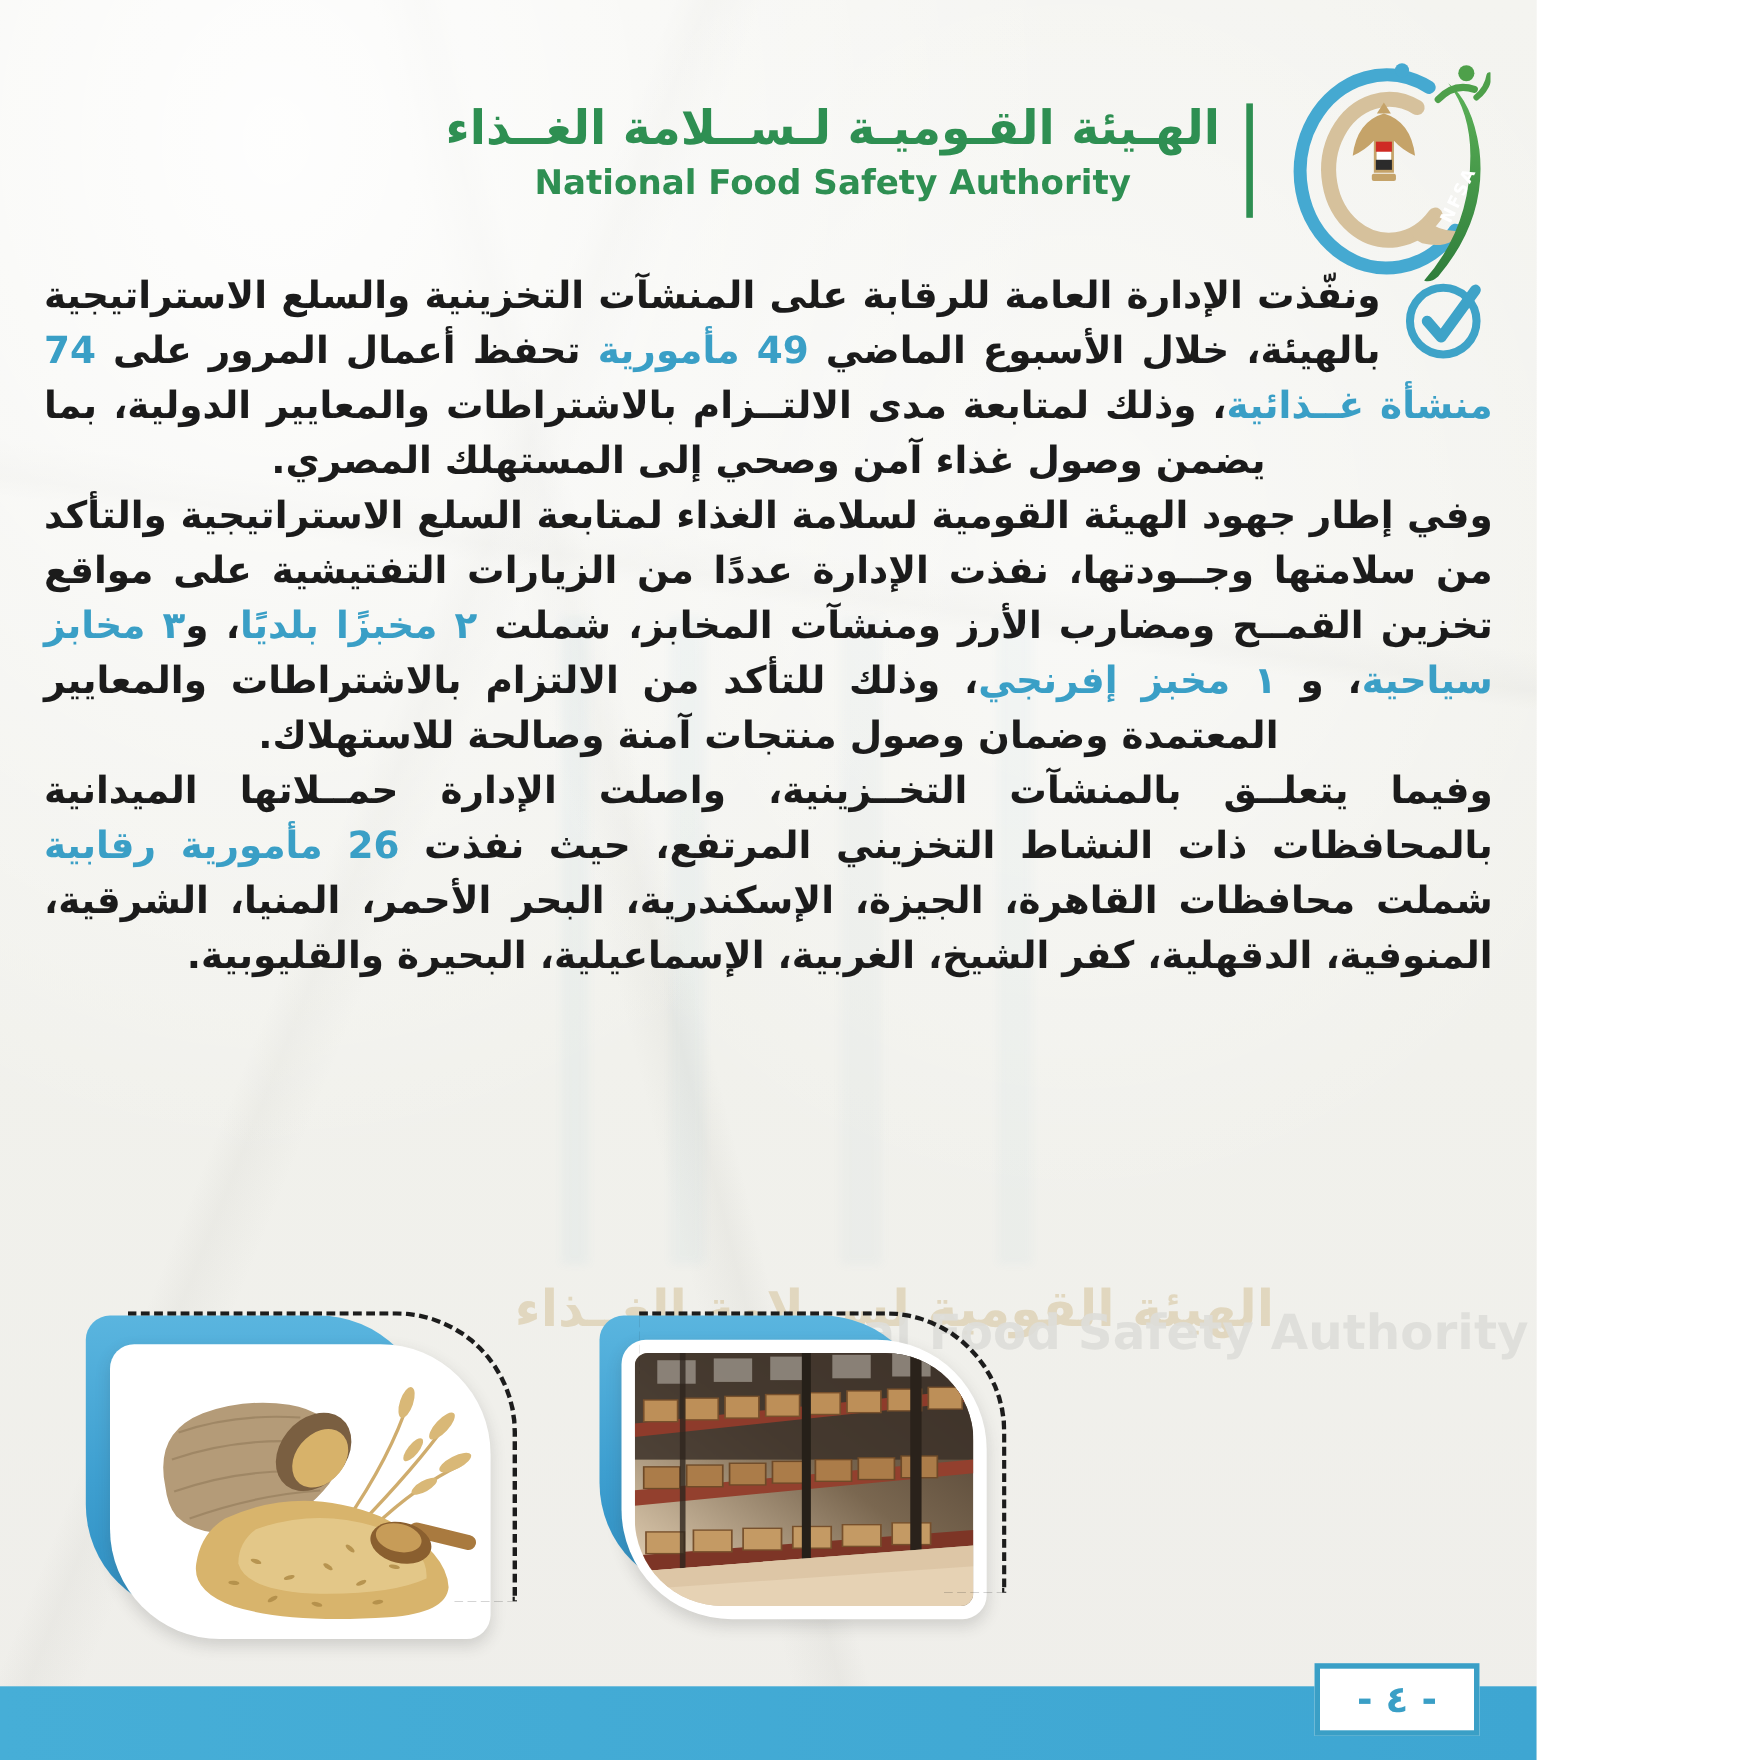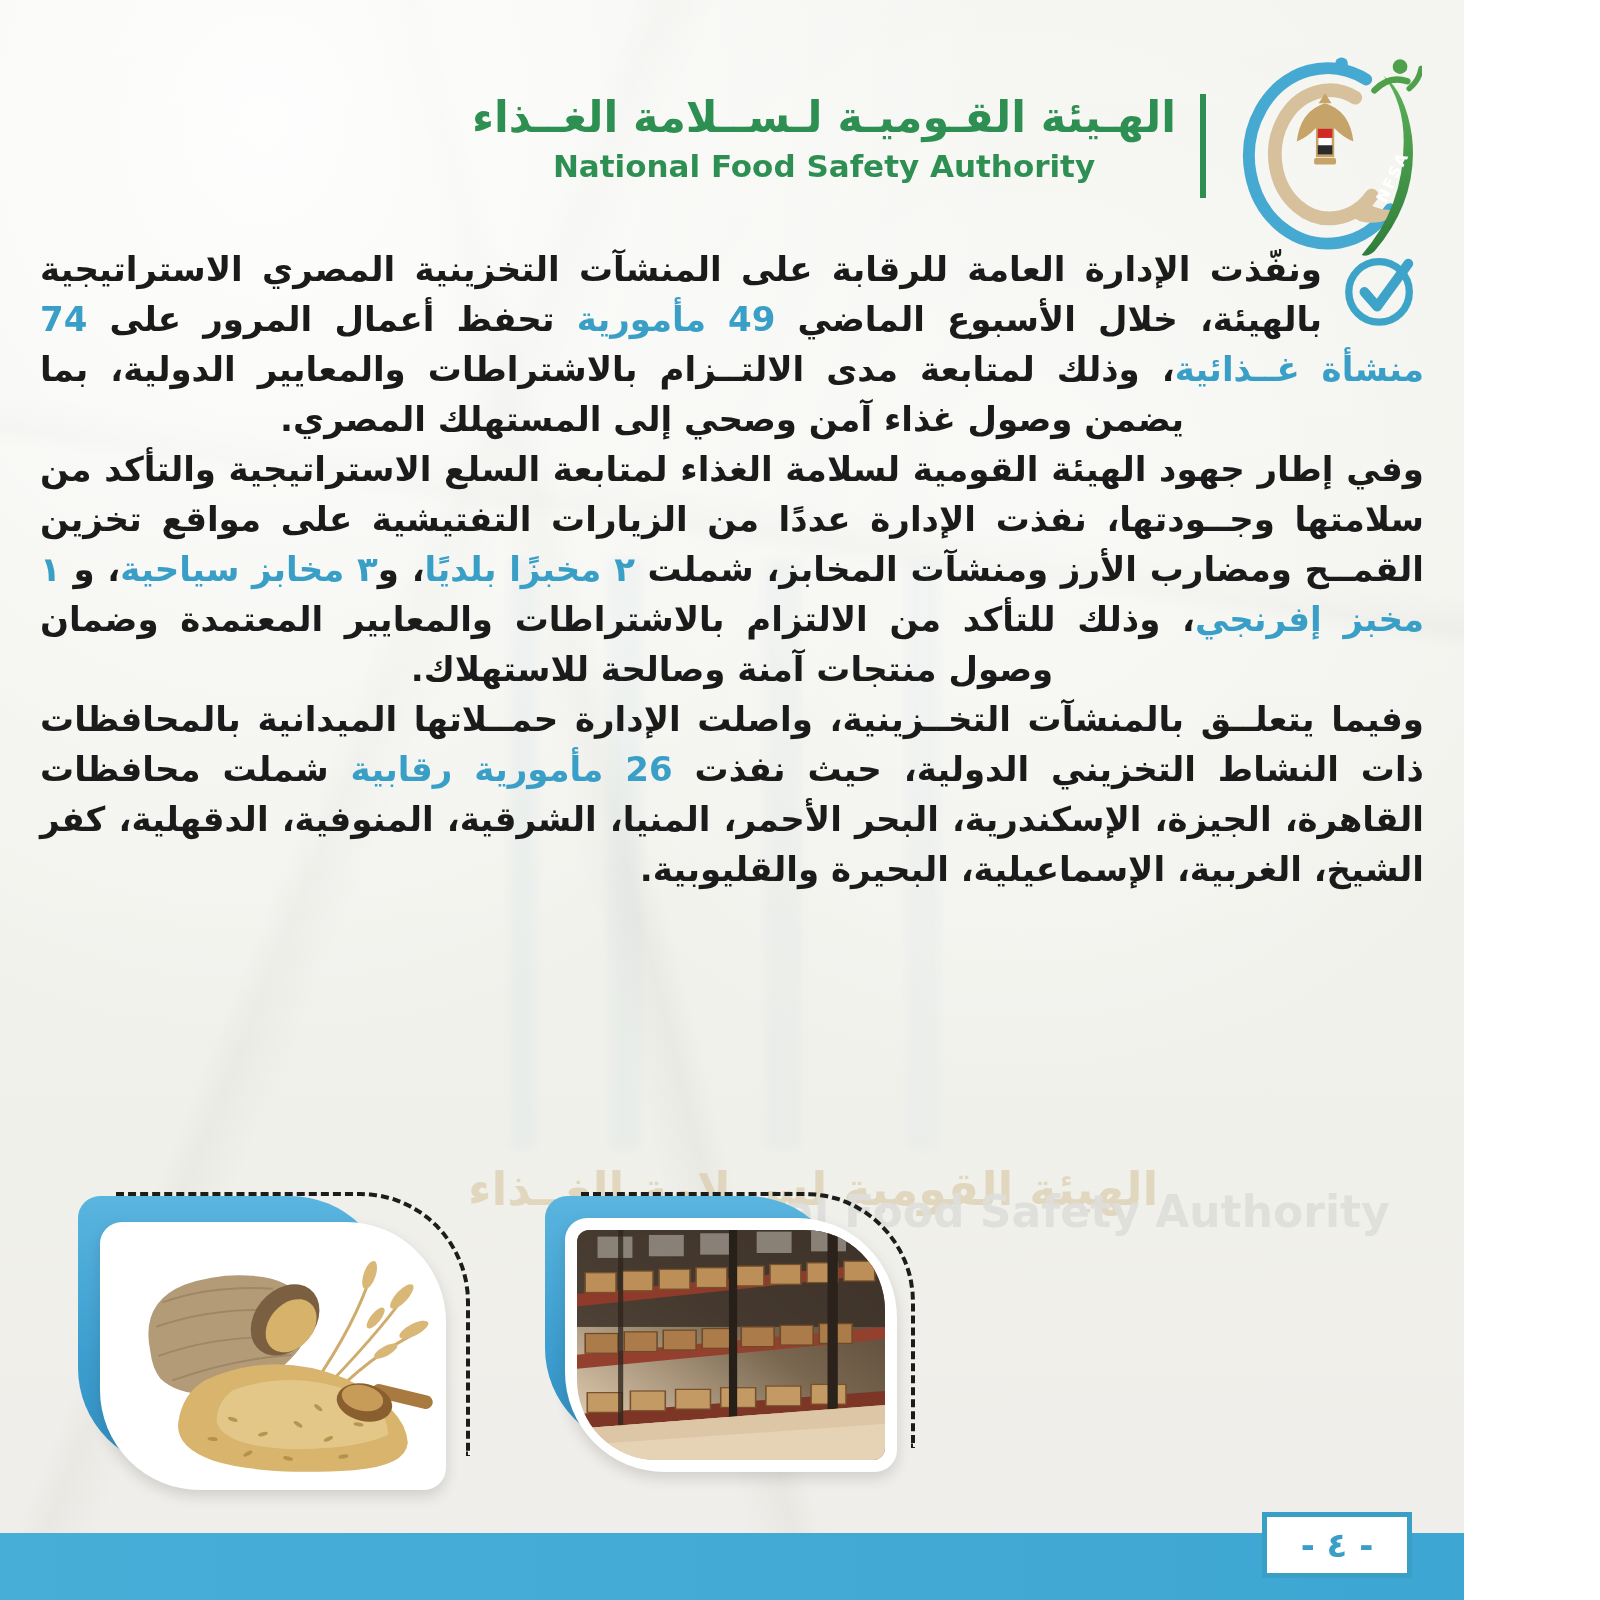--- a/index.html
+++ b/index.html
@@ -1,24 +1,25 @@
 <!DOCTYPE html>
 <html lang="ar"><head>
 <meta charset="utf-8">
 <style>
   html,body{margin:0;padding:0;}
   body{font-family:"DejaVu Sans","Liberation Sans",sans-serif;}
-  .page{position:relative;width:1464px;height:1600px;overflow:hidden;
+  .page{position:relative;width:1361px;height:1600px;overflow:hidden;
     background:
       radial-gradient(ellipse at 18% 8%, rgba(255,255,255,.9), rgba(255,255,255,0) 45%),
       radial-gradient(ellipse at 70% 30%, rgba(255,255,255,.55), rgba(255,255,255,0) 40%),
       linear-gradient(112deg, rgba(0,0,0,0) 30%, rgba(120,120,110,.05) 31.5%, rgba(0,0,0,0) 34%),
       linear-gradient(256deg, rgba(0,0,0,0) 55%, rgba(120,120,110,.06) 56.5%, rgba(0,0,0,0) 59%),
       linear-gradient(8deg,  rgba(0,0,0,0) 64%, rgba(120,120,110,.05) 65%, rgba(0,0,0,0) 67%),
       linear-gradient(180deg,#f4f4f0 0%,#f1f1ec 60%,#efeeea 100%);
+    padding-left: 36px;
   }
   
   .ghost{position:absolute;left:470px;top:560px;width:620px;height:590px;opacity:.10;filter:blur(4px);
     background:
       linear-gradient(90deg, rgba(90,160,190,.0) 0 6%, rgba(90,160,190,.5) 7% 10%, rgba(90,160,190,0) 11% 22%,
         rgba(90,160,190,.45) 23% 27%, rgba(90,160,190,0) 28% 47%, rgba(130,170,190,.5) 48% 53%, rgba(90,160,190,0) 54% 70%,
         rgba(90,160,190,.4) 71% 75%, rgba(90,160,190,0) 76% 100%);
     border-radius:30px;}
   
   .header{position:absolute;top:52px;right:42px;display:flex;align-items:flex-start;z-index:4;}
@@ -108,23 +109,23 @@
     </div>
   </header>
 
   <div class="wm-ar">الهيئة القومية لســلامة الغــذاء</div>
   <div class="wm-en">National Food Safety Authority</div>
 
   <main class="article">
       <p class="para last-center"><span class="check-badge"><svg viewBox="0 0 84 84">
             <circle cx="40" cy="45" r="31" fill="none" stroke="#3ea3c8" stroke-width="7.5"></circle>
             <path d="M25 45 L38 60 L70 16" fill="none" stroke="#3ea3c8" stroke-width="10" stroke-linecap="round" stroke-linejoin="round"></path>
-          </svg></span><span>ونفّذت الإدارة العامة للرقابة على المنشآت التخزينية المصري الاستراتيجية بالهيئة، خلال الأسبوع الماضي </span><span class="hl">49 مأمورية</span><span> تحفظ أعمال المرور على </span><span class="hl">74 منشأة غــذائية</span><span>، وذلك لمتابعة مدى الالتــزام بالاشتراطات والمعايير الدولية، بما يضمن وصول غذاء آمن وصحي إلى المستهلك المصري.</span></p>
+          </svg></span><span>ونفّذت الإدارة العامة للرقابة على المنشآت التخزينية والسلع الاستراتيجية بالهيئة، خلال الأسبوع الماضي </span><span class="hl">49 مأمورية</span><span> تحفظ أعمال المرور على </span><span class="hl">74 منشأة غــذائية</span><span>، وذلك لمتابعة مدى الالتــزام بالاشتراطات والمعايير الدولية، بما يضمن وصول غذاء آمن وصحي إلى المستهلك المصري.</span></p>
       <p class="para last-center"><span>وفي إطار جهود الهيئة القومية لسلامة الغذاء لمتابعة السلع الاستراتيجية والتأكد من سلامتها وجــودتها، نفذت الإدارة عددًا من الزيارات التفتيشية على مواقع تخزين القمــح ومضارب الأرز ومنشآت المخابز، شملت </span><span class="hl">٢ مخبزًا بلديًا</span><span>، و</span><span class="hl">٣ مخابز سياحية</span><span>، و </span><span class="hl">١ مخبز إفرنجي</span><span>، وذلك للتأكد من الالتزام بالاشتراطات والمعايير المعتمدة وضمان وصول منتجات آمنة وصالحة للاستهلاك.</span></p>
-      <p class="para last-right"><span>وفيما يتعلــق بالمنشآت التخــزينية، واصلت الإدارة حمــلاتها الميدانية بالمحافظات ذات النشاط التخزيني الدولية، حيث نفذت </span><span class="hl">26 مأمورية رقابية</span><span> شملت محافظات القاهرة، الجيزة، الإسكندرية، البحر الأحمر، المنيا، الشرقية، المنوفية، الدقهلية، كفر الشيخ، الغربية، الإسماعيلية، البحيرة والقليوبية.</span></p>
+      <p class="para last-right"><span>وفيما يتعلــق بالمنشآت التخــزينية، واصلت الإدارة حمــلاتها الميدانية بالمحافظات ذات النشاط التخزيني المرتفع، حيث نفذت </span><span class="hl">26 مأمورية رقابية</span><span> شملت محافظات القاهرة، الجيزة، الإسكندرية، البحر الأحمر، المنيا، الشرقية، المنوفية، الدقهلية، كفر الشيخ، الغربية، الإسماعيلية، البحيرة والقليوبية.</span></p>
     </main>
 
   <div class="fig-group g-left">
     <div class="fig-blue rad"></div>
     <div class="fig-white rad">
       <div class="fig-photo">
         <svg viewBox="0 0 320 250" preserveAspectRatio="none">
           <rect width="320" height="250" fill="#ffffff"></rect>
           <g stroke="#caa45e" stroke-width="3" fill="none" opacity=".9">
             <path d="M210 175 Q255 125 305 100"></path>

